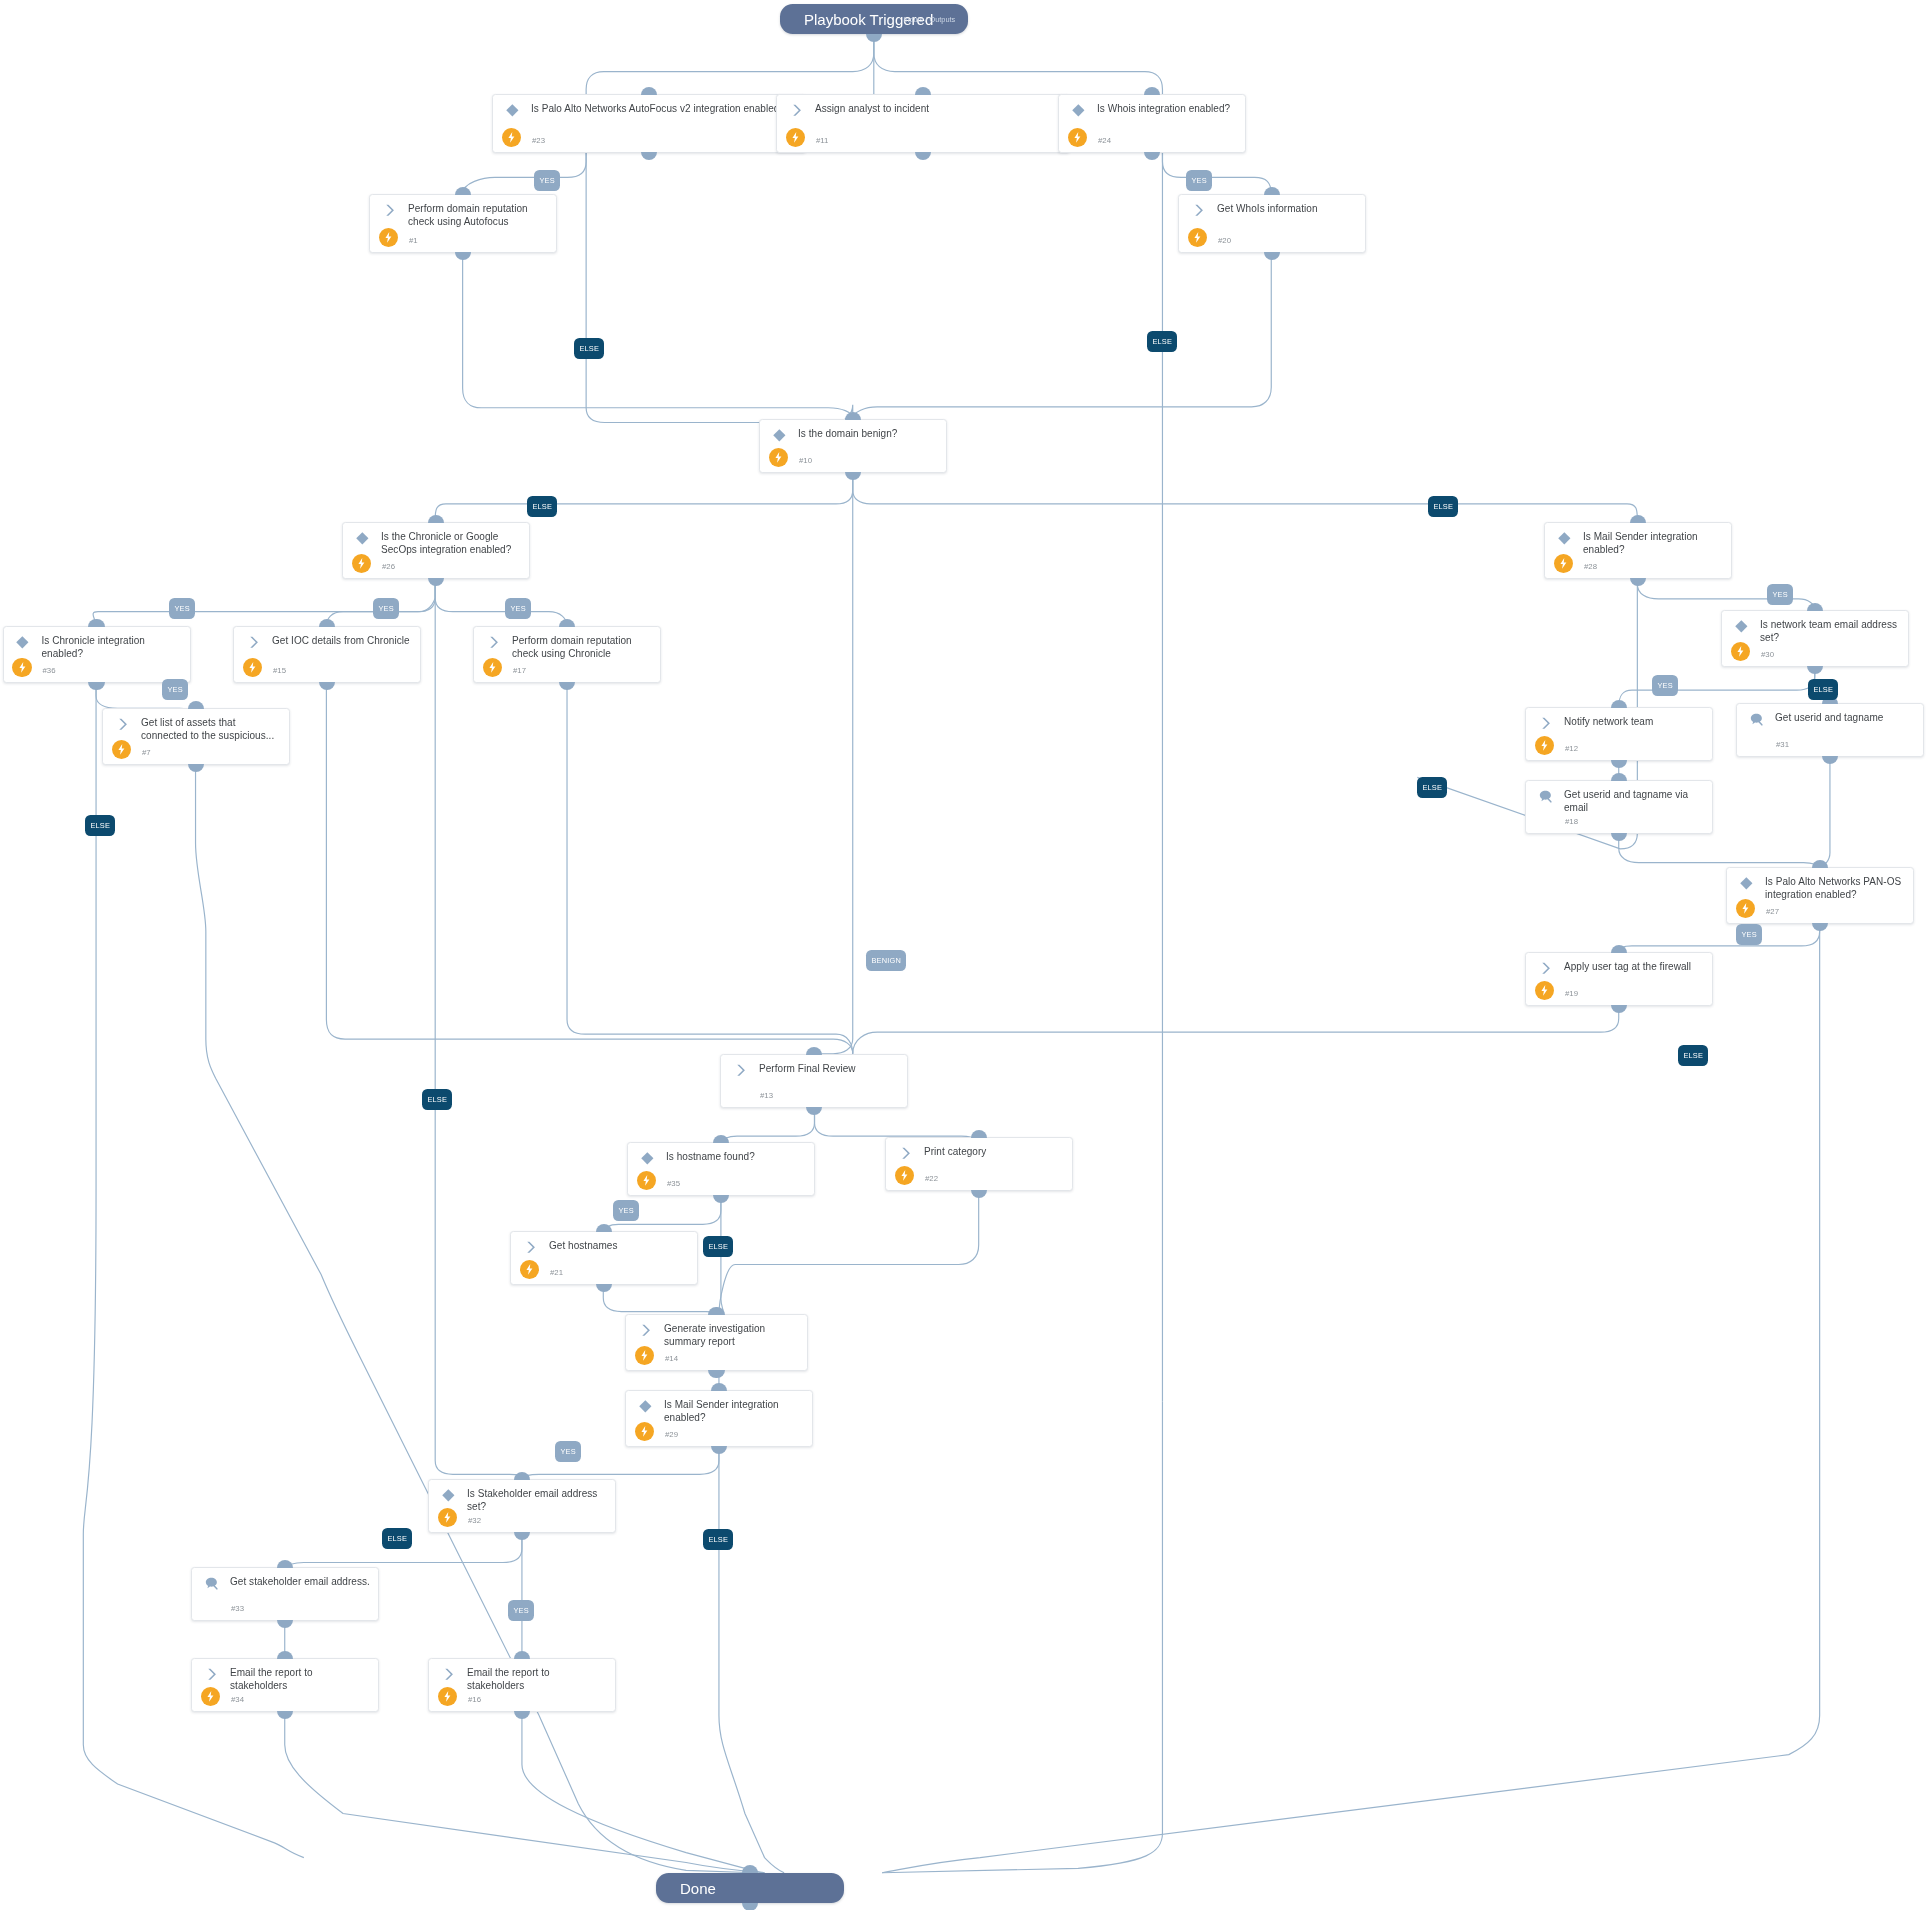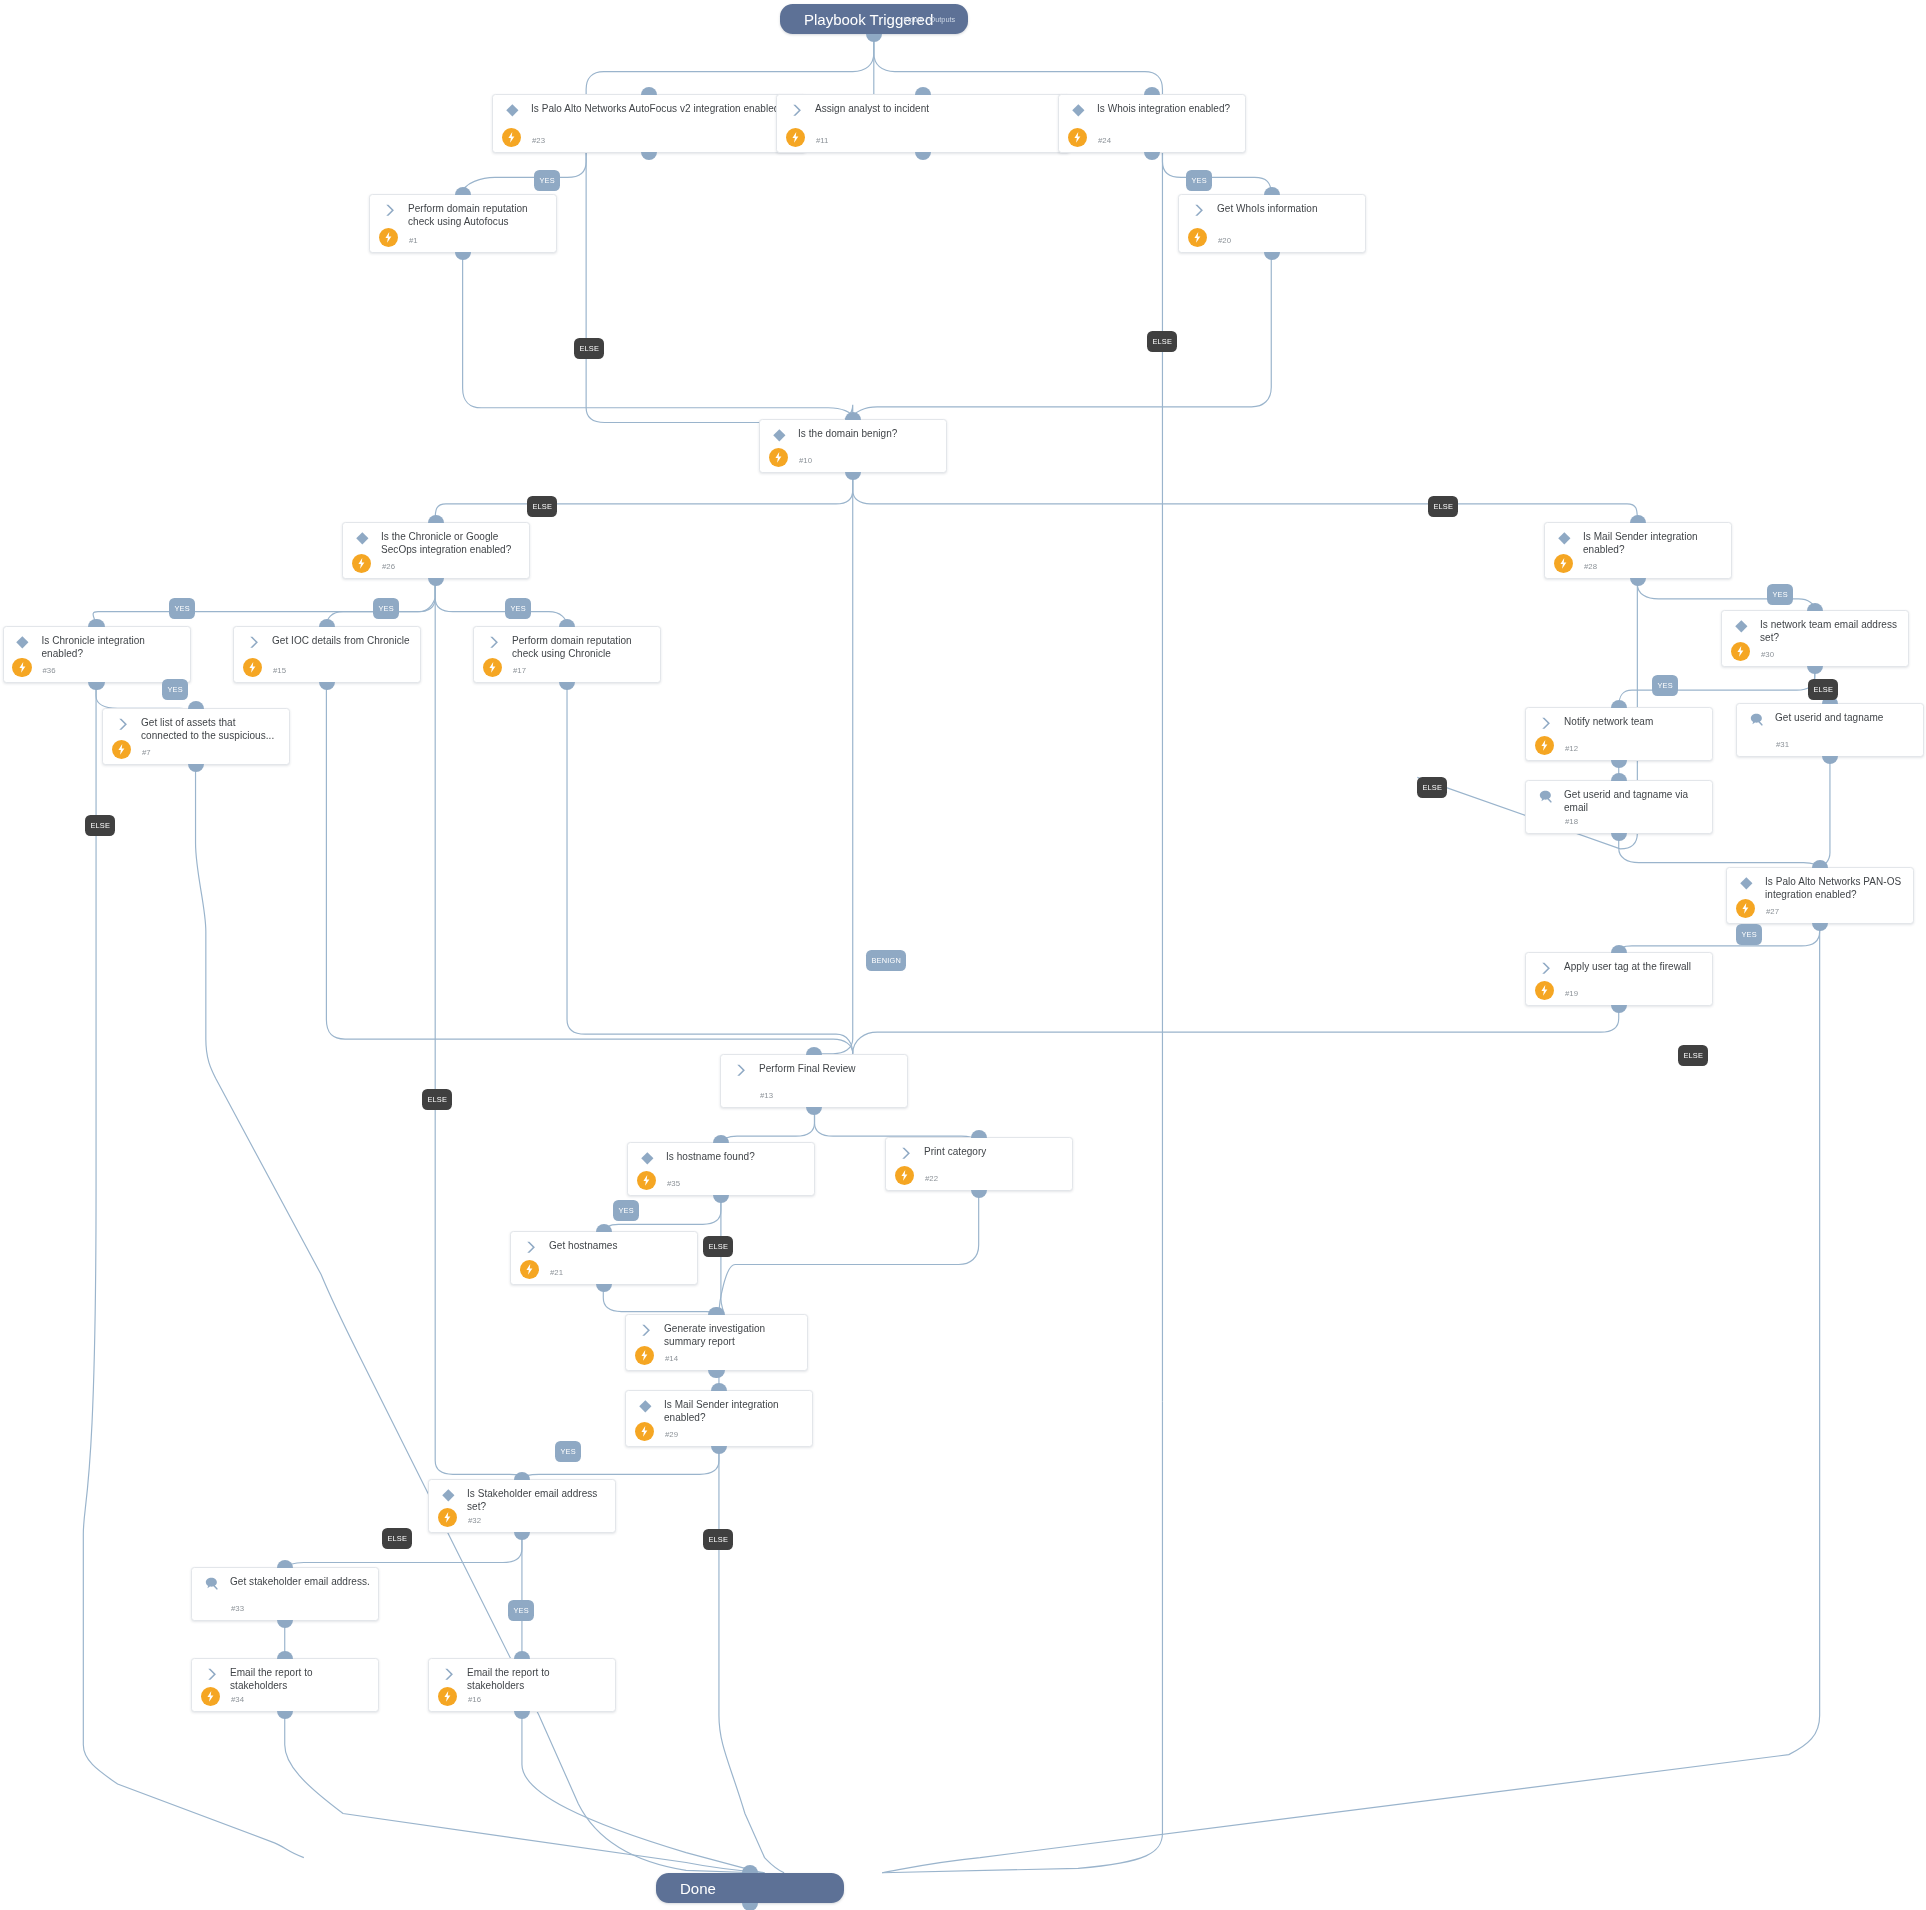--- a/index.html
+++ b/index.html
@@ -120,21 +120,21 @@
     display: flex;
     align-items: center;
     justify-content: center;
     font-size: 7.4px;
     letter-spacing: 0.2px;
     color: #ffffff;
     white-space: nowrap;
   }
   .badge.yes    { background: #8fa9c4; }
   .badge.benign { background: #8fa9c4; }
-  .badge.els    { background: #404040; text-align: center; }
+  .badge.els    { background: #0c4a6e; text-align: center; }
 </style>
 </head>
 <body>
 
 <div id="canvas">
   <svg id="edges" viewBox="0 0 3930 3899" preserveAspectRatio="none">
       <defs>
         <marker id="ah" markerWidth="10" markerHeight="10" refX="5" refY="5" orient="auto">
           <path d="M1,1 L9,5 L1,9 z" fill="#9ab4cc"></path>
         </marker>

